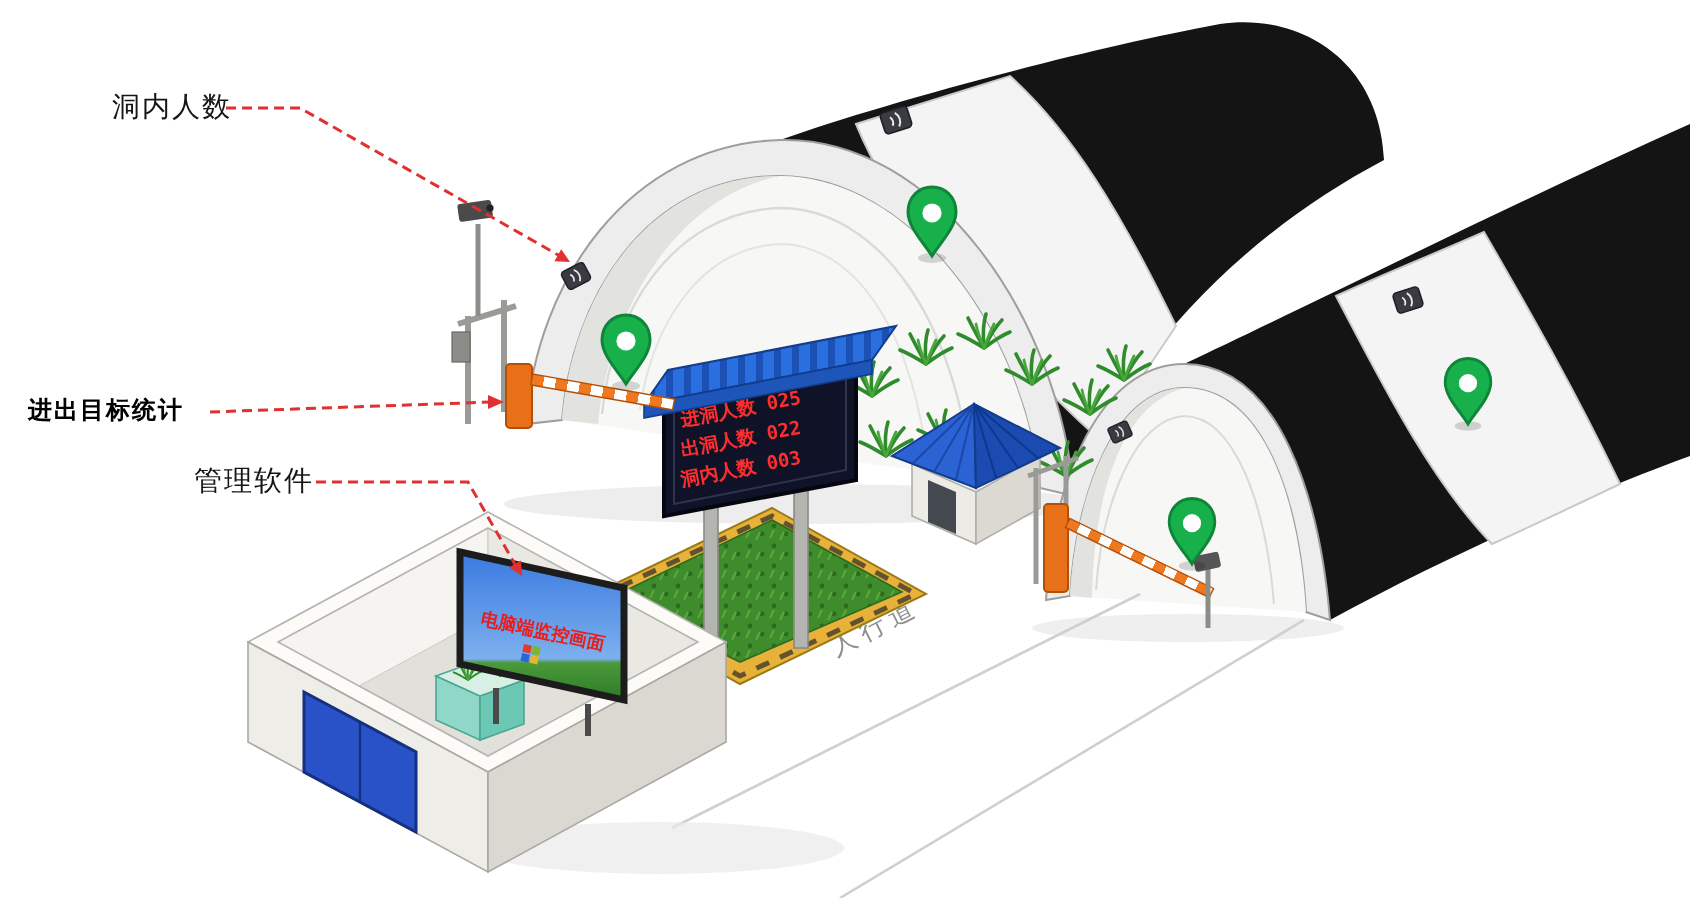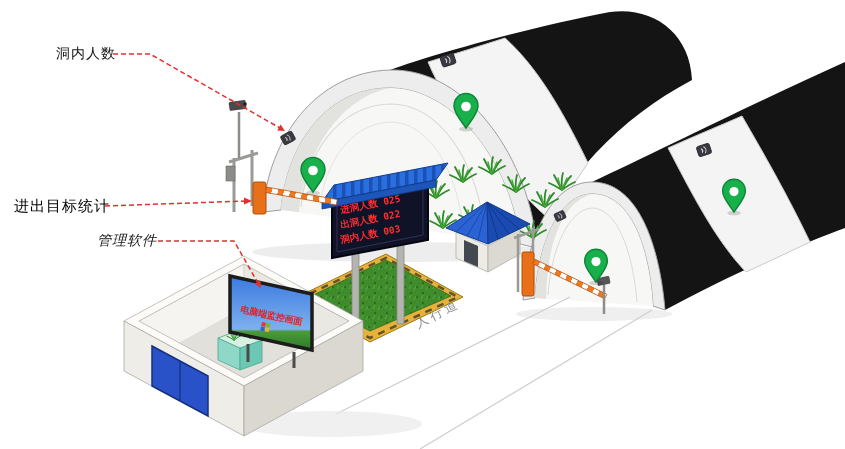--- a/index.html
+++ b/index.html
@@ -1,20 +1,20 @@
 <!DOCTYPE html>
 <html><head>
 <meta charset="utf-8">
 <style>
   html,body{margin:0;padding:0;background:#fff;}
   .stage{position:relative;width:845px;height:449px;background:#ffffff;overflow:hidden;
          font-family:"Liberation Sans",sans-serif;}
   .stage svg{position:absolute;left:0;top:0;}
   .lbl{position:absolute;color:#151515;font-size:14px;white-space:nowrap;letter-spacing:1px;}
-  .lbl-bold{font-weight:normal;font-size:15px;color:#000;}
+  .lbl-bold{font-weight:bold;font-size:12px;color:#000;}
 </style>
 </head>
 <body>
 
 <div class="stage">
 
 <svg width="845" height="449" viewBox="0 0 845 449" xmlns="http://www.w3.org/2000/svg">
   <defs>
     <g id="pin">
       <ellipse cx="0" cy="1" rx="7" ry="2.5" fill="rgba(0,0,0,0.15)"></ellipse>
@@ -196,15 +196,15 @@
   </g>
   <g fill="#e03030" stroke="none">
     <polygon points="285,131 277.2,130.6 280.6,124.6"></polygon>
     <polygon points="252,201 244,197.5 244,204.5"></polygon>
     <polygon points="261,288 254.5,283.6 260.5,280.2"></polygon>
   </g>
 </svg>
 
 <div class="lbl" style="left:56px;top:45px;">洞内人数</div>
 <div class="lbl lbl-bold" style="left:14px;top:197px;">进出目标统计</div>
-<div class="lbl" style="left:97px;top:232px;font-style:italic;">管理软件</div>
+<div class="lbl" style="left:97px;top:232px;">管理软件</div>
 
 </div>
 
 </body></html>

